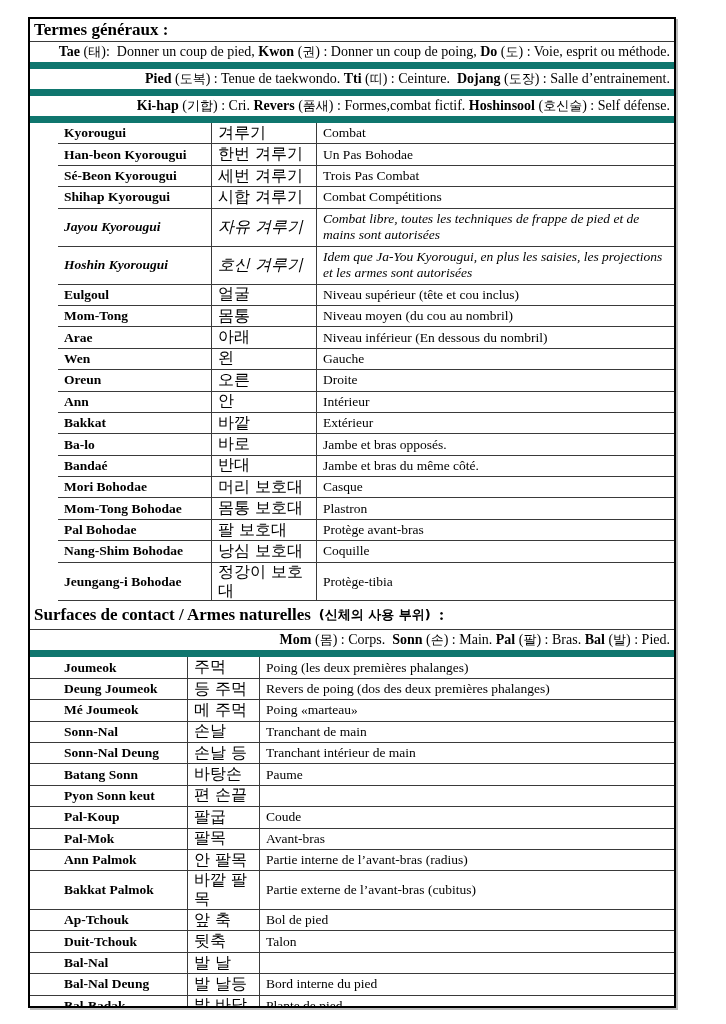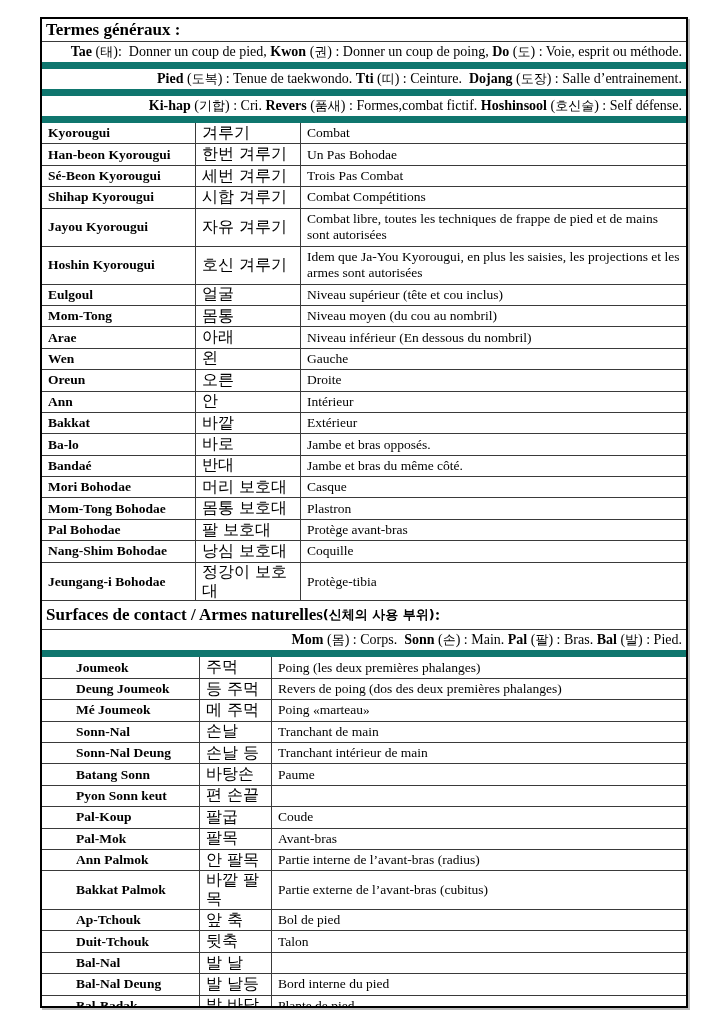--- a/index.html
+++ b/index.html
@@ -1,39 +1,39 @@
 <!DOCTYPE html>
 <html><head>
 <meta charset="utf-8">
 <style>
   * { margin:0; padding:0; box-sizing:border-box; }
   html,body { width:726px; height:1024px; background:#ffffff; font-family:"Liberation Serif", serif; color:#000; }
   .page-frame {
-    position:absolute; left:40px; top:17px; width:648px; height:991px;
+    position:absolute; left:28px; top:17px; width:648px; height:991px;
     border:2px solid #000;
     box-shadow:2px 2px 0 #bbb;
     background:#fff;
     overflow:hidden;
     display:flex; flex-direction:column;
   }
   .section-title {
     font-weight:bold; font-size:17px; padding:1px 2px 1px 4px;
     border-bottom:1px solid #3a3a3a;
     display:flex; align-items:center; min-height:23px;
   }
-  .section-title.mid { border-top:none; min-height:29px; font-size:17px; }
+  .section-title.mid { border-top:none; min-height:29px; font-size:17px;gap:8px; }
   .def-line {
     font-size:14px; min-height:22.5px; padding:1px 4px 1px 5px;
     border-bottom:7px solid #0f766e;
     display:flex; align-items:center; flex-wrap:wrap; white-space:pre-wrap;justify-content:flex-end;
   }
   .trow { display:grid; border-bottom:1px solid #3a3a3a; min-height:21.4px; }
-  .t1 .trow { grid-template-columns:153px 106px 1fr; }
+  .t1 .trow { grid-template-columns:153px 106px 1fr;margin-left:28px; }
   .t2 .trow { grid-template-columns:129px 73px 1fr;padding-left:28px; }
-  .trow.tall { min-height:38px; }
+  .trow.tall { min-height:38px;font-style:italic; }
   .cell { padding:0px 4px 0px 6px; display:flex; align-items:center; font-size:13.5px; line-height:1.18; }
   .cell.c0 { font-weight:bold; }
   .cell.c1 { border-left:1px solid #3a3a3a; border-right:1px solid #3a3a3a; font-family:"DejaVu Sans", sans-serif; font-size:16px; }
   .cell.c2 { }
   .ko { font-family:"DejaVu Sans", sans-serif; font-size:13px; }
   .bottom-strip { flex:1; }
   b, .bseg { font-weight:bold; }
 </style>
 </head>
 <body>

